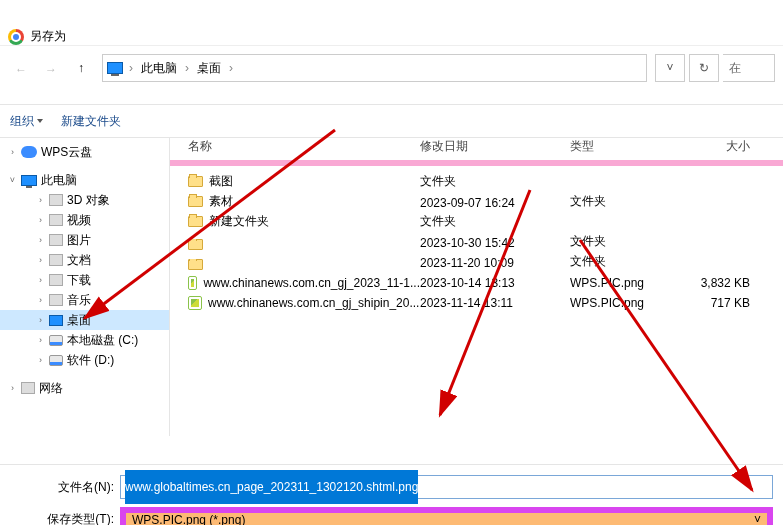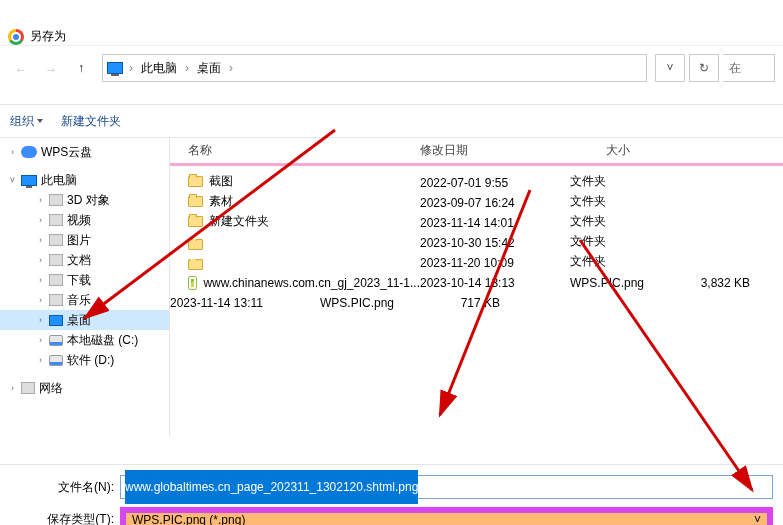--- a/index.html
+++ b/index.html
@@ -39,21 +39,21 @@
   .ic-generic { width:14px; height:12px; background:#ddd; border:1px solid #aaa; }
   .ic-desk { width:14px;height:11px;background:#1e90ff;border:1px solid #0a5aa8; }
   .ic-disk { width:14px;height:11px;background:#e8e8e8;border:1px solid #999;border-radius:2px;position:relative;}
   .ic-disk::after{content:"";position:absolute;bottom:0;left:0;right:0;height:3px;background:#3b8cff;}
   .ic-folder { width:15px; height:11px; background:#ffe089; border:1px solid #d6a93a; border-radius:1px; position:relative; }
   .ic-folder::before{content:"";position:absolute;top:-3px;left:0;width:6px;height:3px;background:#ffe089;border:1px solid #d6a93a;border-bottom:none;}
   .ic-imgfile { width:14px;height:14px;background:#fff;border:1px solid #8bc34a;border-radius:2px;position:relative;}
   .ic-imgfile::after{content:"";position:absolute;inset:2px;background:linear-gradient(135deg,#8bc34a 40%,#cddc39 40%);}
 
   .filepane { flex:1; display:flex; flex-direction:column; }
-  .filehdr { height:28px; display:flex; align-items:center; border-bottom:3px solid #f9a8d4; color:#444; }
+  .filehdr { height:28px; display:flex; border-bottom:6px solid #f9a8d4; color:#444; }
   .col-name { width:250px; padding-left:18px; }
   .col-date { width:150px; }
   .col-type { width:120px; }
   .col-size { width:70px; text-align:right; padding-right:10px; }
   .filelist { flex:1; padding-top:4px; }
   .filerow { height:20px; display:flex; align-items:flex-end; }
   .filerow .col-name { display:flex; align-items:center; gap:6px; white-space:nowrap; overflow:hidden; }
   .blur-strip { width:120px; height:13px; background: linear-gradient(90deg,#ddd,#eee 20%,#ccc 40%,#f0f0f0 60%,#ddd 80%,#eee); filter: blur(1px); }
 
   .bottom { padding: 10px 10px 6px 10px; border-top:1px solid #e5e5e5; position: relative; margin-top: 28px; }
@@ -171,47 +171,46 @@
         <span class="exp">›</span>
         <span class="ic ic-generic"></span>
         <span>网络</span>
       </div>
   </div>
 
   <div class="filepane">
     <div class="filehdr">
       <div class="col-name">名称</div>
       <div class="col-date">修改日期</div>
+      <div class="col-type">类型</div>
       <div class="col-size">大小</div>
     </div>
     <div class="filelist" id="filelist">
         <div class="filerow">
           <div class="col-name">
             <span class="ic ic-folder"></span>
             <span>截图</span>
           </div>
-          <div class="col-date">2022-07-01 9:55</div>
           <div class="col-type">文件夹</div>
           <div class="col-size"></div>
         </div>
         <div class="filerow">
           <div class="col-name">
             <span class="ic ic-folder"></span>
             <span>素材</span>
           </div>
           <div class="col-date">2023-09-07 16:24</div>
           <div class="col-type">文件夹</div>
           <div class="col-size"></div>
         </div>
         <div class="filerow">
           <div class="col-name">
             <span class="ic ic-folder"></span>
             <span>新建文件夹</span>
           </div>
-          <div class="col-date">2023-11-14 14:01</div>
           <div class="col-type">文件夹</div>
           <div class="col-size"></div>
         </div>
         <div class="filerow">
           <div class="col-name">
             <span class="ic ic-folder"></span>
             <span><span class="blur-strip"></span></span>
           </div>
           <div class="col-date">2023-10-30 15:42</div>
           <div class="col-type">文件夹</div>
@@ -229,20 +228,24 @@
         <div class="filerow">
           <div class="col-name">
             <span class="ic ic-imgfile"></span>
             <span>www.chinanews.com.cn_gj_2023_11-1...</span>
           </div>
           <div class="col-date">2023-10-14 13:13</div>
           <div class="col-type">WPS.PIC.png</div>
           <div class="col-size">3,832 KB</div>
         </div>
         <div class="filerow">
+          <div class="col-name">
+            <span class="ic ic-imgfile"></span>
+            <span>www.chinanews.com.cn_gj_shipin_20...</span>
+          </div>
           <div class="col-date">2023-11-14 13:11</div>
           <div class="col-type">WPS.PIC.png</div>
           <div class="col-size">717 KB</div>
         </div>
       </div>
   </div>
 </div>
 
 <div class="bottom">
   <div class="form-row">

